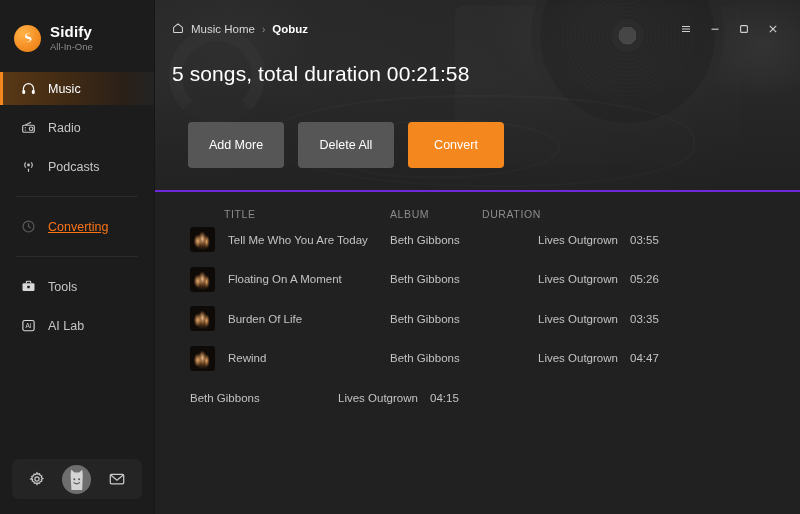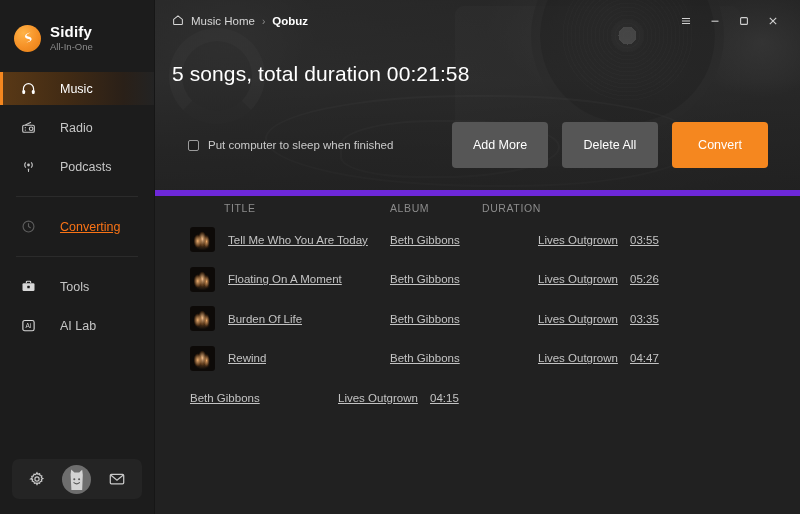--- a/index.html
+++ b/index.html
@@ -45,21 +45,21 @@
   }
   .brand-sub {
     color: #8a8a8a; font-size: 9.5px; margin-top: 2px;
   }
 
   .nav { display: flex; flex-direction: column; margin-top: 10px; }
   .nav-item {
     position: relative;
     height: 33px;
     display: flex; align-items: center;
-    gap: 24px;
+    gap: 12px;
     padding-left: 20px;
     color: #c6c6c6;
     font-size: 12.5px;
     cursor: pointer;
     margin-bottom: 6px;
   }
   .nav-item .ic { width: 16px; height: 16px; display:flex; align-items:center; justify-content:center; flex:0 0 16px;}
   .nav-item.active {
     background: linear-gradient(90deg, #5a3916 0%, #402a14 45%, #2a2018 80%, #232323 100%);
     color: #ffffff;
@@ -151,21 +151,21 @@
     border-bottom-color: rgba(120,120,120,.05);
   }
   .hero-shade {
     position:absolute; inset:0;
     background: linear-gradient(180deg, rgba(20,20,20,.58) 0%, rgba(24,24,24,.50) 42%, rgba(26,26,26,.72) 100%);
   }
 
   .hero-content { position: relative; height: 100%; }
 
   .titlebar {
-    position:absolute; top:4px; left:0; right:0; height: 34px;
+    position:absolute; top:12px; left:0; right:0; height: 34px;
     display:flex; align-items:center; justify-content:space-between;
     padding: 0 14px 0 17px;
   }
   .breadcrumb { display:flex; align-items:center; gap:7px; font-size:11.5px; }
   .bc-home { color:#d7d7d7; cursor:pointer; }
   .bc-sep { color:#8e8e8e; font-size:10px; }
   .bc-cur { color:#ffffff; font-weight:bold; cursor:pointer; }
   .wincontrols { display:flex; align-items:center; gap:3px; }
   .wc {
     width: 26px; height: 24px;
@@ -196,39 +196,38 @@
     display:flex; align-items:center; justify-content:center;
     font-size: 12.5px; color:#ffffff; cursor:pointer;
     background: #565656; border:none;
     font-family: inherit;
   }
   .btn.primary { background: #f5871f; }
 
   
   .table-wrap { flex:1 1 auto; background:#212121; overflow:hidden; }
   .thead {
-    display:flex; align-items:center;
+    display:flex; align-items:flex-end;
     height: 30px;
-    border-top: 6px solid #6d28d9;
+    border-top: 2px solid #6d28d9;
     color:#8c8c8c; font-size: 10.5px; letter-spacing:.6px;
     padding-left: 35px;
   }
   .col-title { width: 200px; flex:0 0 200px; }
   .col-artist { width: 148px; flex:0 0 148px; }
   .col-album { width: 92px; flex:0 0 92px; }
   .col-dur { width: 90px; flex:0 0 90px; }
   .thead .col-title { padding-left: 34px; }
 
   .trow {
     display:flex; align-items:center;
     height: 39.5px;
     padding-left: 35px;
     color:#c3c3c3; font-size: 11.5px;
     cursor: pointer;
-    text-decoration: underline;
   }
   .cell-title { display:flex; align-items:center; gap:13px; width:200px; flex:0 0 200px; }
   .thumb {
     width: 25px; height: 25px; border-radius: 3px;
     flex:0 0 25px;
     background:
       radial-gradient(ellipse 5px 8px at 31% 56%, #f0b070 0%, rgba(140,80,30,.25) 72%, rgba(0,0,0,0) 85%),
       radial-gradient(ellipse 5px 9px at 49% 48%, #f7c089 0%, rgba(150,90,35,.28) 70%, rgba(0,0,0,0) 85%),
       radial-gradient(ellipse 4px 8px at 66% 58%, #e7a463 0%, rgba(130,75,28,.22) 70%, rgba(0,0,0,0) 85%),
       radial-gradient(ellipse 10px 6px at 50% 74%, rgba(190,120,55,.35) 0%, rgba(0,0,0,0) 80%),
@@ -404,24 +403,20 @@
               <svg width="14" height="14" viewBox="0 0 14 14" stroke="#d0d0d0" stroke-width="1.1">
                 <path d="M3.8 3.8l6.4 6.4M10.2 3.8l-6.4 6.4"></path>
               </svg>
             </span>
           </div>
         </div>
 
         <div class="hero-title">5 songs, total duration 00:21:58</div>
 
         <div class="hero-actions">
-          <div class="sleep-opt">
-            <span class="cbox"></span>
-            <span class="sleep-label">Put computer to sleep when finished</span>
-          </div>
           <div class="btns">
             <button class="btn">Add More</button>
             <button class="btn">Delete All</button>
             <button class="btn primary">Convert</button>
           </div>
         </div>
 
       </div>
     </div>
 

